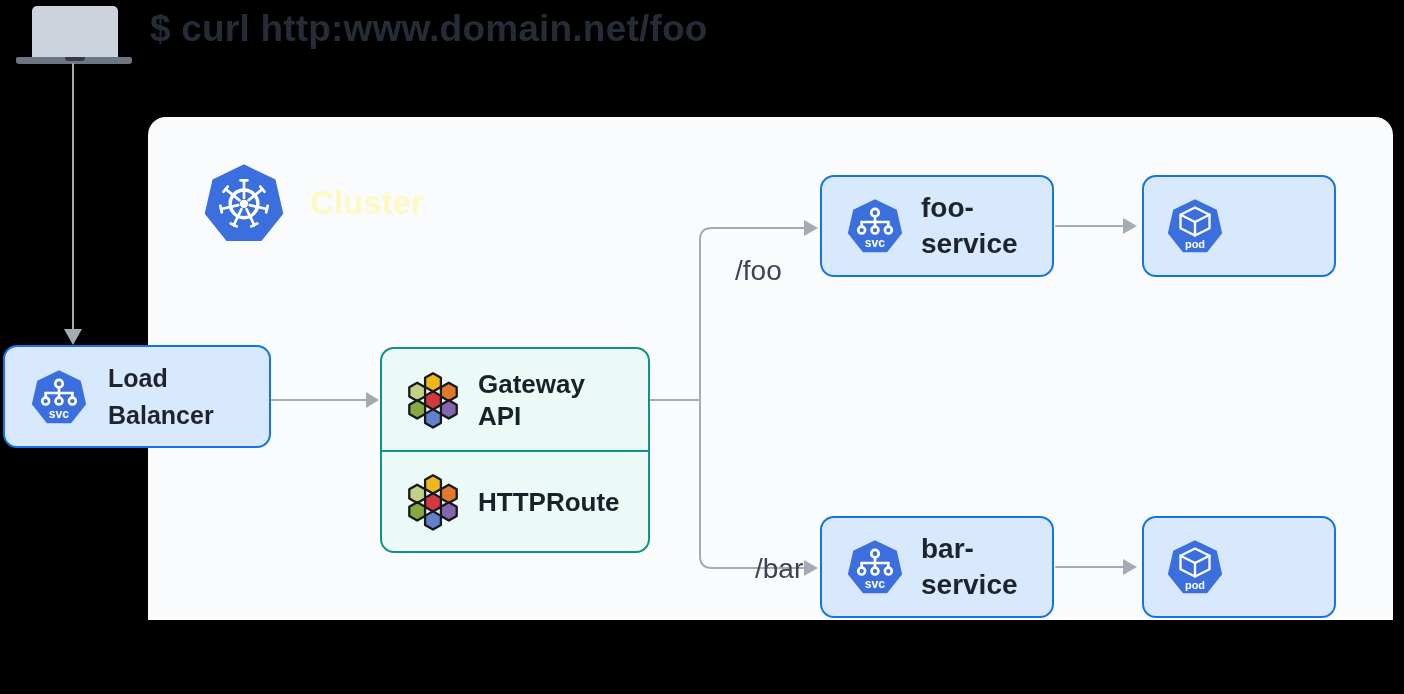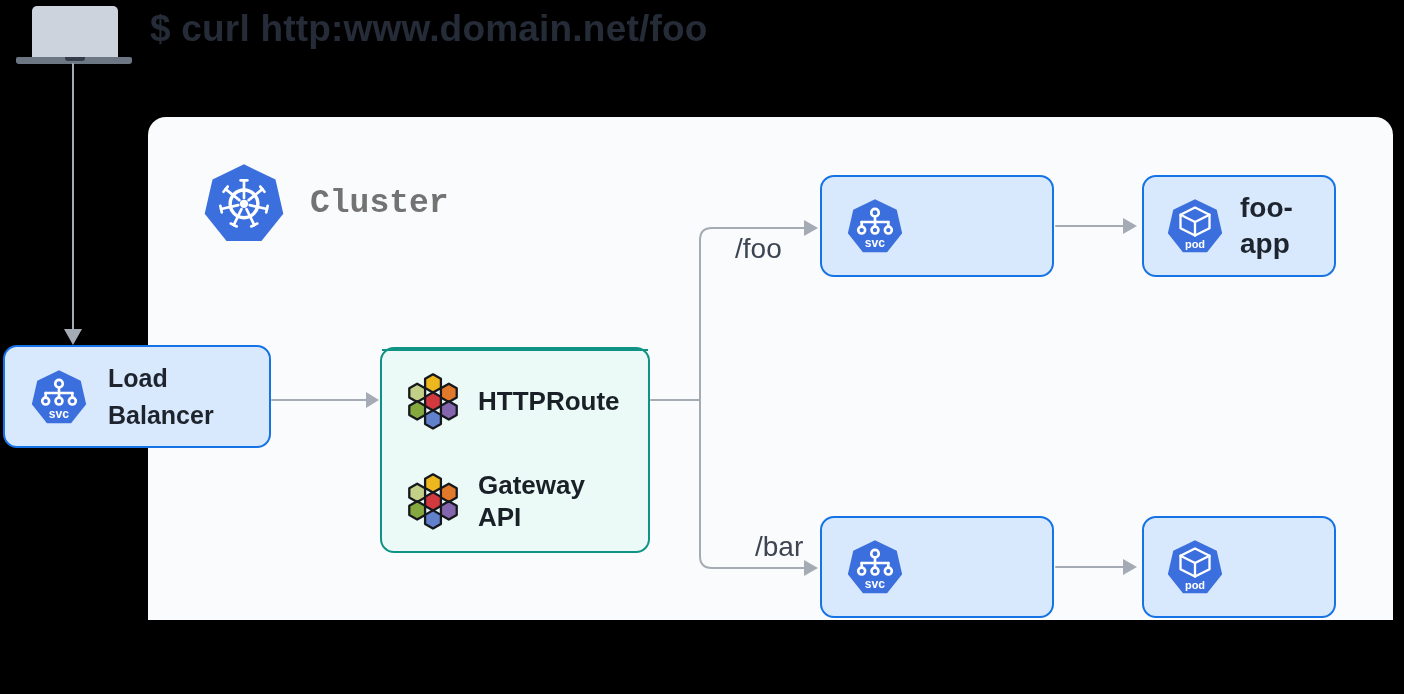--- a/index.html
+++ b/index.html
@@ -20,21 +20,21 @@
   #laptop{left:16px;top:6px;width:116px;height:58px;}
   #laptop .screen{position:absolute;left:16px;top:0;width:86px;height:51px;background:#ccd3dc;border-radius:5px 5px 0 0;}
   #laptop .base{position:absolute;left:0;top:51px;width:116px;height:7px;background:#6d7683;border-radius:2px 2px 3px 3px;}
   #laptop .notch{position:absolute;left:49px;top:51px;width:20px;height:4px;background:#333c48;border-radius:0 0 3px 3px;}
 
   
   #cluster{
     left:148px;top:117px;width:1245px;height:560px;background:#fafbfc;border-radius:18px;
   }
   #cluster-header{left:202px;top:162px;display:flex;align-items:center;gap:24px;}
-  #cluster-title{font-size:33px;font-weight:700;color:#737373;font-family:Liberation Mono, monospace;}
+  #cluster-title{font-size:33px;font-weight:700;color:#fef9c3;}
 
   
   #wires{left:0;top:0;width:1404px;height:694px;pointer-events:none;}
   .wire{stroke:#a5abb5;stroke-width:2;fill:none;stroke-linecap:round;}
   .head{fill:#a5abb5;stroke:none;}
 
   
   .node{
     display:flex;align-items:center;box-sizing:border-box;
     background:#d9e9fd;border:2.5px solid #1673e6;border-radius:14px;
@@ -55,21 +55,21 @@
   
   #gateway-box{
     left:380px;top:347px;width:270px;height:206px;box-sizing:border-box;
     background:#ebfaf7;border:2px solid #0e9384;border-radius:14px;
   }
   .gw-section{display:flex;align-items:center;height:101px;padding-left:22px;gap:16px;box-sizing:border-box;}
   .gw-section.second{border-top:2px solid #0e9384;}
   .gw-section .label{font-size:26px;line-height:32px;font-weight:700;color:#1a2028;width:152px;}
 
   
-  .route-label{font-size:28px;font-weight:500;color:#3d4553;}
+  .route-label{font-size:28px;font-weight:500;color:#3d4553;margin-top:22px;}
   #route-foo{left:735px;top:233px;}
   #route-bar{left:755px;top:531px;}
 
   .icon{flex:0 0 auto;display:block;}
   .badge-text{font-weight:700;fill:#fff;}
 </style>
 </head>
 <body>
 
 <div id="stage">
@@ -142,48 +142,48 @@
         <circle cx="27" cy="55" r="6"></circle>
           <circle cx="50" cy="55" r="6"></circle>
           <circle cx="73" cy="55" r="6"></circle>
       </g>
       <text class="badge-text" x="50" y="84" font-size="21" text-anchor="middle">svc</text>
     </svg>
     <div class="label">Load Balancer</div>
   </div>
 
   <div id="gateway-box" class="abs">
+    <div class="gw-section">
+      <svg class="icon" width="58" height="62" viewBox="-33 -35 66 70">
+        <g stroke="#16181d" stroke-width="2.6" stroke-linejoin="round">
+          <polygon points="0,-30.4 9,-25.2 9,-14.8 0,-9.6 -9,-14.8 -9,-25.2" fill="#edb71e"></polygon>
+          <polygon points="-18,-19.7 -9,-14.5 -9,-4.1 -18,1.1 -27,-4.1 -27,-14.5" fill="#c3d088"></polygon>
+          <polygon points="18,-19.7 27,-14.5 27,-4.1 18,1.1 9,-4.1 9,-14.5" fill="#e07a2a"></polygon>
+          <polygon points="0,-9.9 9,-4.7 9,5.7 0,10.9 -9,5.7 -9,-4.7" fill="#d2393e"></polygon>
+          <polygon points="-18,0.3 -9,5.5 -9,15.9 -18,21.1 -27,15.9 -27,5.5" fill="#85a93f"></polygon>
+          <polygon points="18,0.3 27,5.5 27,15.9 18,21.1 9,15.9 9,5.5" fill="#8366ad"></polygon>
+          <polygon points="0,10.6 9,15.8 9,26.2 0,31.4 -9,26.2 -9,15.8" fill="#6181cc"></polygon>
+        </g>
+      </svg>
+      <div class="label">Gateway API</div>
+    </div>
     <div class="gw-section second">
       <svg class="icon" width="58" height="62" viewBox="-33 -35 66 70">
         <g stroke="#16181d" stroke-width="2.6" stroke-linejoin="round">
           <polygon points="0,-30.4 9,-25.2 9,-14.8 0,-9.6 -9,-14.8 -9,-25.2" fill="#edb71e"></polygon>
           <polygon points="-18,-19.7 -9,-14.5 -9,-4.1 -18,1.1 -27,-4.1 -27,-14.5" fill="#c3d088"></polygon>
           <polygon points="18,-19.7 27,-14.5 27,-4.1 18,1.1 9,-4.1 9,-14.5" fill="#e07a2a"></polygon>
           <polygon points="0,-9.9 9,-4.7 9,5.7 0,10.9 -9,5.7 -9,-4.7" fill="#d2393e"></polygon>
           <polygon points="-18,0.3 -9,5.5 -9,15.9 -18,21.1 -27,15.9 -27,5.5" fill="#85a93f"></polygon>
           <polygon points="18,0.3 27,5.5 27,15.9 18,21.1 9,15.9 9,5.5" fill="#8366ad"></polygon>
           <polygon points="0,10.6 9,15.8 9,26.2 0,31.4 -9,26.2 -9,15.8" fill="#6181cc"></polygon>
         </g>
       </svg>
       <div class="label">HTTPRoute</div>
     </div>
-    <div class="gw-section">
-      <svg class="icon" width="58" height="62" viewBox="-33 -35 66 70">
-        <g stroke="#16181d" stroke-width="2.6" stroke-linejoin="round">
-          <polygon points="0,-30.4 9,-25.2 9,-14.8 0,-9.6 -9,-14.8 -9,-25.2" fill="#edb71e"></polygon>
-          <polygon points="-18,-19.7 -9,-14.5 -9,-4.1 -18,1.1 -27,-4.1 -27,-14.5" fill="#c3d088"></polygon>
-          <polygon points="18,-19.7 27,-14.5 27,-4.1 18,1.1 9,-4.1 9,-14.5" fill="#e07a2a"></polygon>
-          <polygon points="0,-9.9 9,-4.7 9,5.7 0,10.9 -9,5.7 -9,-4.7" fill="#d2393e"></polygon>
-          <polygon points="-18,0.3 -9,5.5 -9,15.9 -18,21.1 -27,15.9 -27,5.5" fill="#85a93f"></polygon>
-          <polygon points="18,0.3 27,5.5 27,15.9 18,21.1 9,15.9 9,5.5" fill="#8366ad"></polygon>
-          <polygon points="0,10.6 9,15.8 9,26.2 0,31.4 -9,26.2 -9,15.8" fill="#6181cc"></polygon>
-        </g>
-      </svg>
-      <div class="label">Gateway API</div>
-    </div>
   </div>
 
   <div id="route-foo" class="route-label abs">/foo</div>
   <div id="route-bar" class="route-label abs">/bar</div>
 
   <div id="node-foo-service" class="node abs">
     <svg class="icon" width="58" height="56" viewBox="0 0 100 96">
       <polygon points="50,2 87.5,20.1 96.8,60.7 70.8,93.2 29.2,93.2 3.2,60.7 12.5,20.1" fill="#3c6fde"></polygon>
       <g stroke="#fff" stroke-width="4.5" stroke-linecap="round" fill="none">
         <circle cx="50" cy="25" r="6.5"></circle>
@@ -191,51 +191,52 @@
         <line x1="27" y1="41" x2="73" y2="41"></line>
         <line x1="27" y1="41" x2="27" y2="48"></line>
           <line x1="50" y1="41" x2="50" y2="48"></line>
           <line x1="73" y1="41" x2="73" y2="48"></line>
         <circle cx="27" cy="55" r="6"></circle>
           <circle cx="50" cy="55" r="6"></circle>
           <circle cx="73" cy="55" r="6"></circle>
       </g>
       <text class="badge-text" x="50" y="84" font-size="21" text-anchor="middle">svc</text>
     </svg>
+    <div class="label">foo-service</div>
   </div>
 
   <div id="node-foo-app" class="node abs">
     <svg class="icon" width="58" height="56" viewBox="0 0 100 96">
       <polygon points="50,2 87.5,20.1 96.8,60.7 70.8,93.2 29.2,93.2 3.2,60.7 12.5,20.1" fill="#3c6fde"></polygon>
       <g stroke="#fff" stroke-width="4" stroke-linejoin="round" stroke-linecap="round" fill="none">
         <polygon points="50,16 75,28.5 50,41 25,28.5"></polygon>
         <path d="M25,28.5 V52 L50,64.5 V41"></path>
         <path d="M75,28.5 V52 L50,64.5"></path>
       </g>
       <text class="badge-text" x="50" y="86" font-size="19" text-anchor="middle">pod</text>
     </svg>
-    <div class="label">foo-app</div>
   </div>
 
   <div id="node-bar-service" class="node abs">
     <svg class="icon" width="58" height="56" viewBox="0 0 100 96">
       <polygon points="50,2 87.5,20.1 96.8,60.7 70.8,93.2 29.2,93.2 3.2,60.7 12.5,20.1" fill="#3c6fde"></polygon>
       <g stroke="#fff" stroke-width="4.5" stroke-linecap="round" fill="none">
         <circle cx="50" cy="25" r="6.5"></circle>
           <line x1="50" y1="31.5" x2="50" y2="41"></line>
         <line x1="27" y1="41" x2="73" y2="41"></line>
         <line x1="27" y1="41" x2="27" y2="48"></line>
           <line x1="50" y1="41" x2="50" y2="48"></line>
           <line x1="73" y1="41" x2="73" y2="48"></line>
         <circle cx="27" cy="55" r="6"></circle>
           <circle cx="50" cy="55" r="6"></circle>
           <circle cx="73" cy="55" r="6"></circle>
       </g>
       <text class="badge-text" x="50" y="84" font-size="21" text-anchor="middle">svc</text>
     </svg>
+    <div class="label">bar-service</div>
   </div>
 
   <div id="node-bar-app" class="node abs">
     <svg class="icon" width="58" height="56" viewBox="0 0 100 96">
       <polygon points="50,2 87.5,20.1 96.8,60.7 70.8,93.2 29.2,93.2 3.2,60.7 12.5,20.1" fill="#3c6fde"></polygon>
       <g stroke="#fff" stroke-width="4" stroke-linejoin="round" stroke-linecap="round" fill="none">
         <polygon points="50,16 75,28.5 50,41 25,28.5"></polygon>
         <path d="M25,28.5 V52 L50,64.5 V41"></path>
         <path d="M75,28.5 V52 L50,64.5"></path>
       </g>

